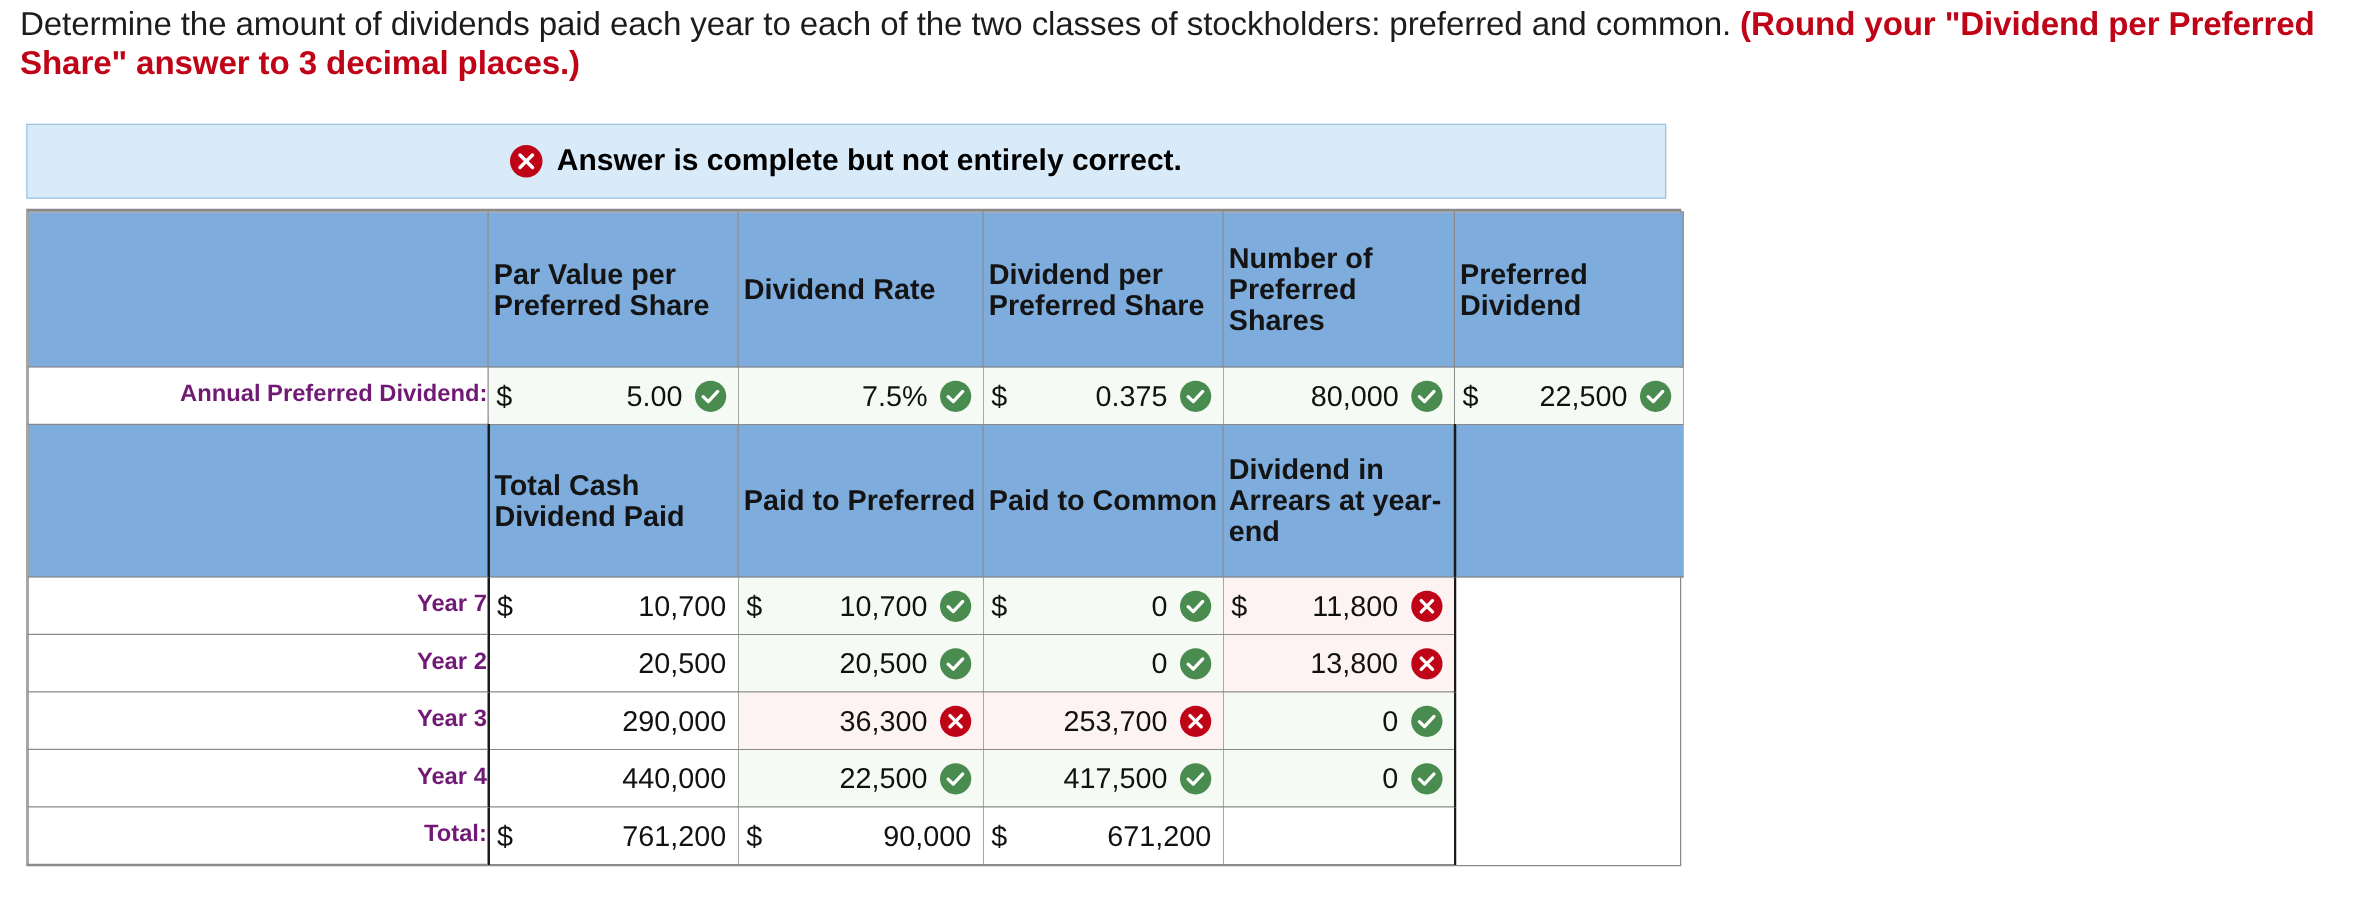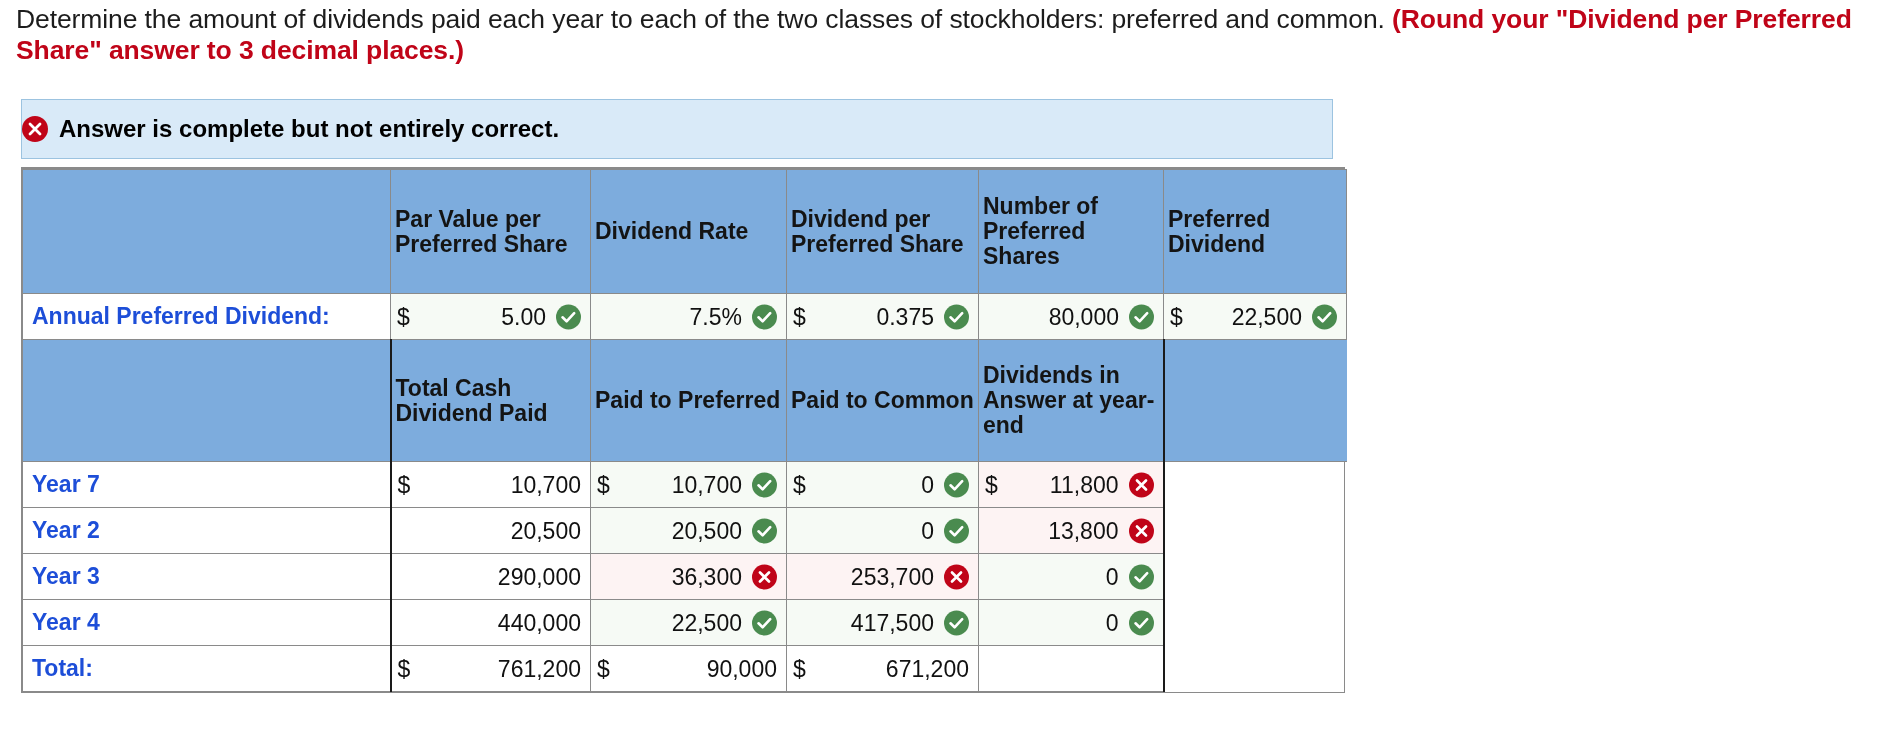--- a/index.html
+++ b/index.html
@@ -30,21 +30,21 @@
 
   
   .alert {
     position: absolute;
     left: 21px; top: 99px;
     width: 1312px; height: 60px;
     background: #d9eaf8;
     border: 1px solid #9cc3e0;
     display: flex;
     align-items: center;
-    justify-content: flex-start;
+    justify-content: center;
   }
   .alert-inner {
     display: flex;
     align-items: center;
     gap: 11px;
     font-size: 24px;
     font-weight: 700;
     color: #000000;
   }
   .badge {
@@ -96,25 +96,25 @@
     font-size: 23px;
     line-height: 1.08;
     padding: 5px 4px !important;
   }
   .hdr.blank { background: #7dacdd; }
   .hdr.tall { height: 124px; }
   .hdr.tall2 { height: 122px; }
 
   .rowlabel {
     font-weight: 700;
-    font-size: 23px;
-    color: #1d4ed8;
+    font-size: 19px;
+    color: #701a75;
     padding: 3px 0 3px 9px !important;
     line-height: 1.1;
-    text-align: left;
+    text-align: right;
     background: #ffffff;
   }
 
   
   .val {
     position: relative;
     background: #ffffff;
     height: 46px;
   }
   .val.ok   { background: #f6faf5; }
@@ -236,21 +236,21 @@
                 </svg>
           </span>
         </td>
       </tr>
 
       <tr>
         <td class="hdr blank tall2"></td>
         <td class="hdr tall2 sep-left">Total Cash Dividend Paid</td>
         <td class="hdr tall2">Paid to Preferred</td>
         <td class="hdr tall2">Paid to Common</td>
-        <td class="hdr tall2 sep-right">Dividends in Answer at year-end</td>
+        <td class="hdr tall2 sep-right">Dividend in Arrears at year-end</td>
         <td class="hdr blank tall2" style="border-right:none;"></td>
       </tr>
 
       <tr>
         <td class="rowlabel">Year 7</td>
         <td class="val sep-left">
           <span class="cur">$</span>
           <span class="num nomark">10,700</span>
         </td>
         <td class="val ok">

